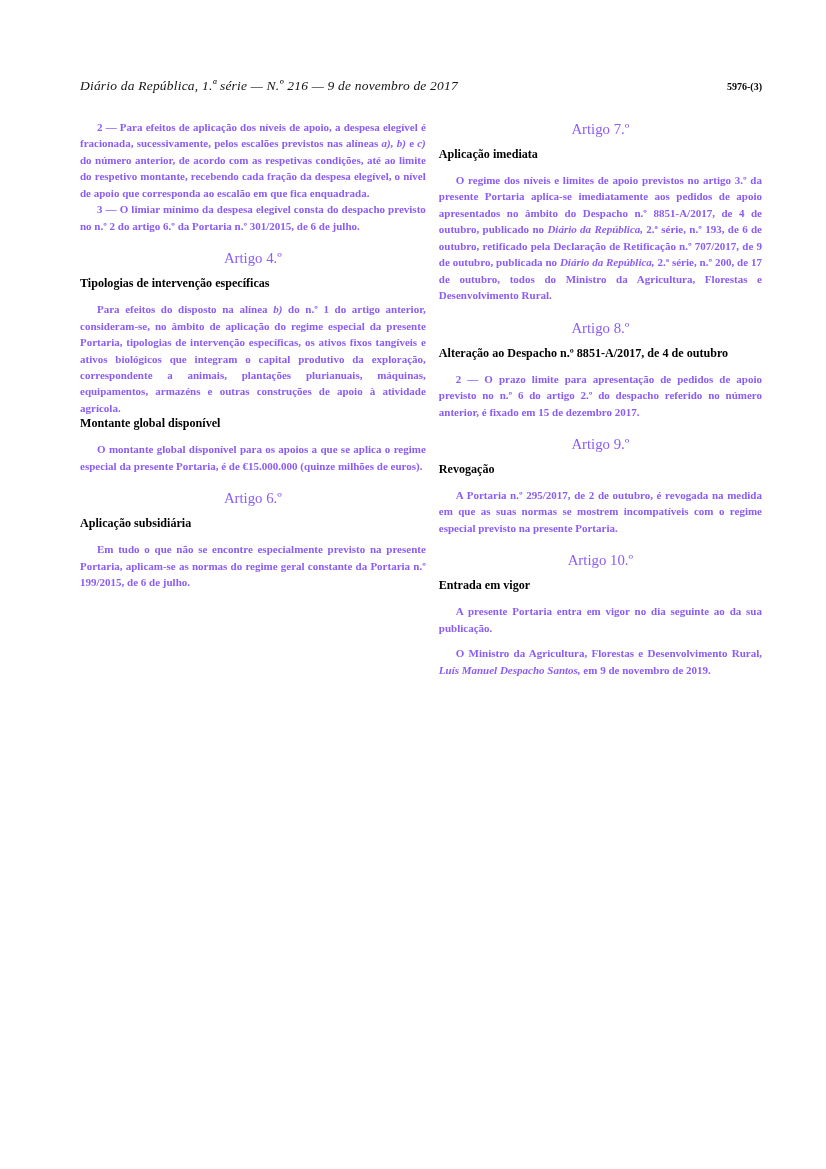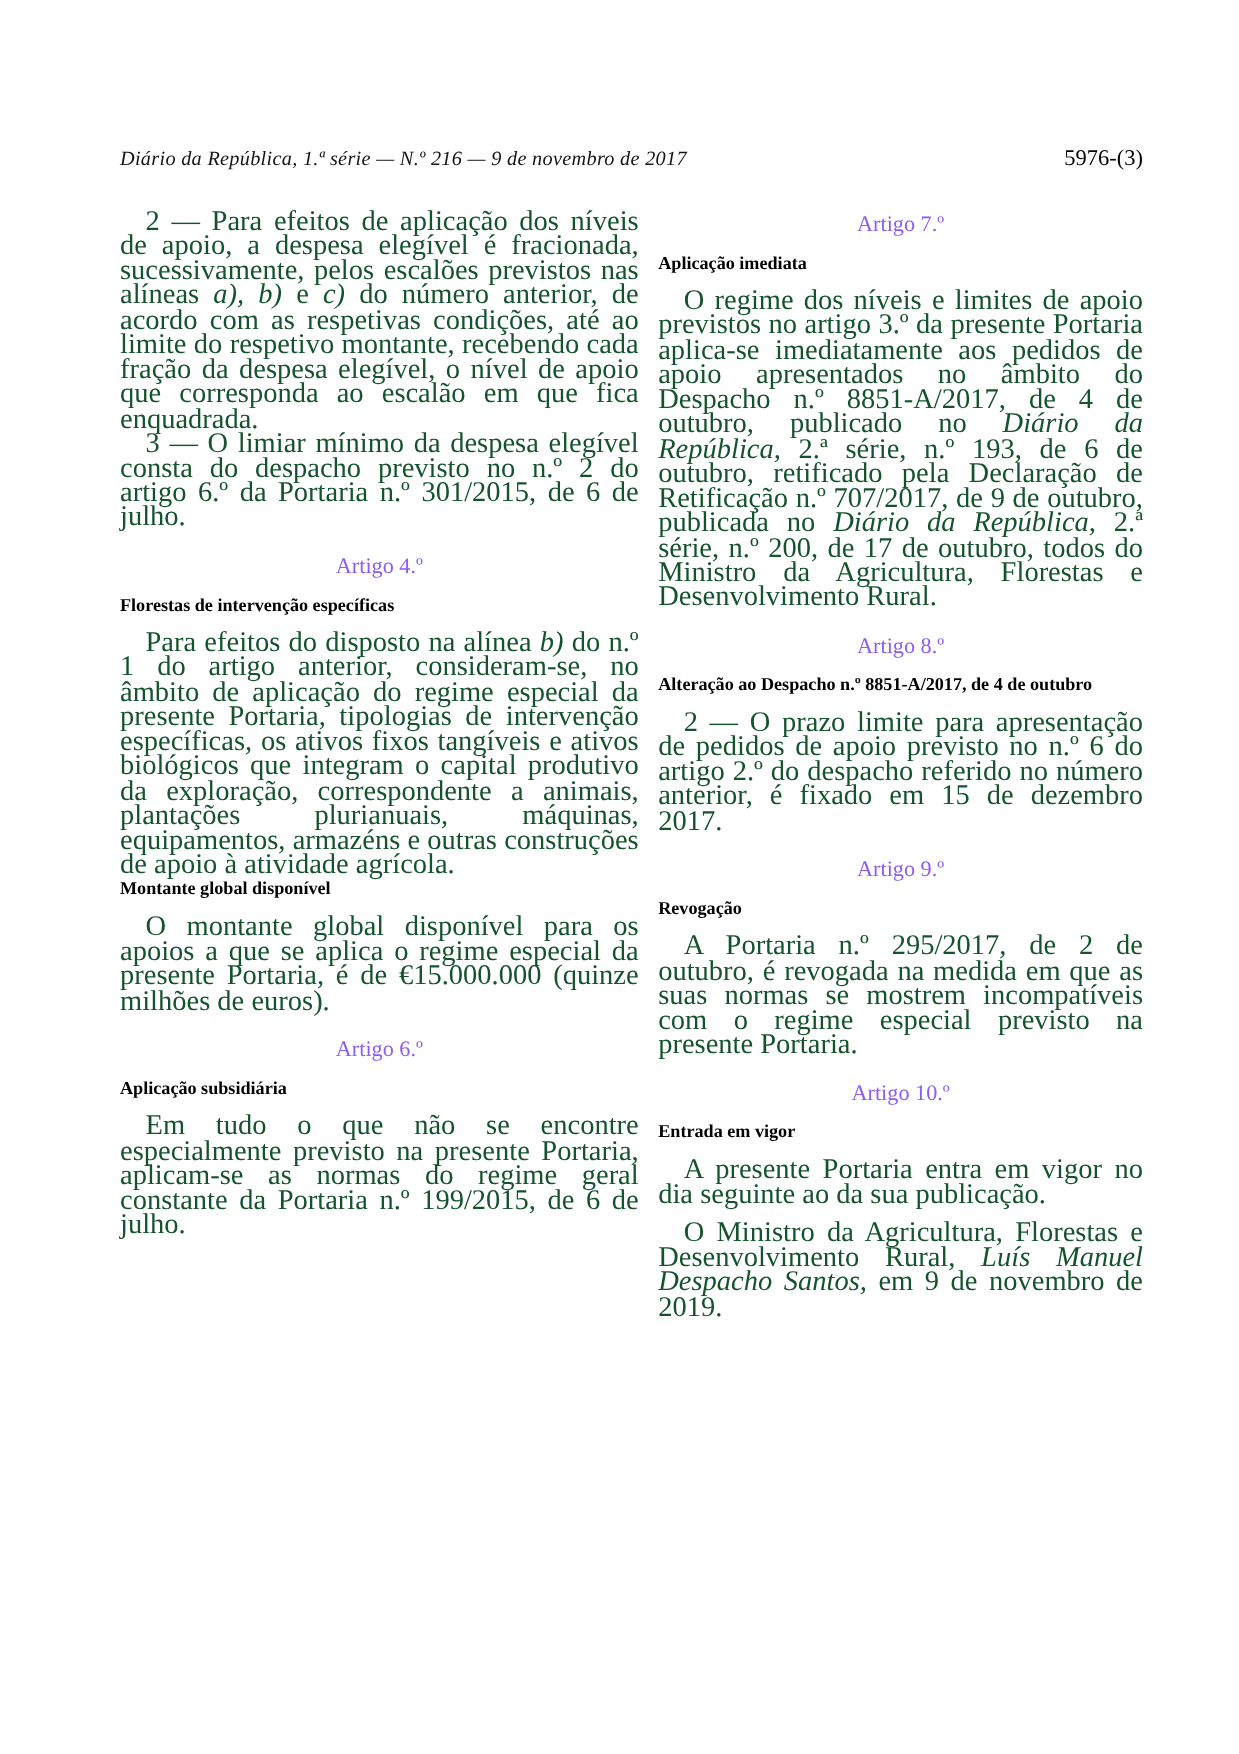--- a/index.html
+++ b/index.html
@@ -24,38 +24,38 @@
     justify-content: space-between;
     align-items: baseline;
   }
   .journal-line {
     font-style: italic;
     font-size: 13.5px;
     letter-spacing: 0.2px;
     color: #141414;
   }
   .page-number {
-    font-weight: normal;
-    font-size: 15px;
+    font-weight: bold;
+    font-size: 10px;
     color: #000;
-    margin-top: 20px;
   }
   .columns {
     display: flex;
     gap: 13px;
     margin-top: 25px;
   }
   .col { width: 352px; }
   .col.right { width: 329px; }
   .para {
-    font-size: 19px;
+    font-size: 11px;
     line-height: 16.45px;
     text-align: justify;
     text-indent: 17px;
-    color: #14532d;
+    color: #8b5cf6;
+    font-weight: bold;
   }
   .article { margin-top: 0; }
   .article-title {
     text-align: center;
     font-size: 14.8px;
     font-weight: normal;
     margin-top: 16px;
     margin-bottom: 9px;
     color: #8b5cf6;
   }
@@ -81,21 +81,21 @@
   </div>
 
   <div class="columns">
 
     <div class="col left">
       <p class="para"><span>2 — Para efeitos de aplicação dos níveis de apoio, a despesa elegível é fracionada, sucessivamente, pelos escalões previstos nas alíneas </span><i>a), b)</i><span> e </span><i>c)</i><span> do número anterior, de acordo com as respetivas condições, até ao limite do respetivo montante, recebendo cada fração da despesa elegível, o nível de apoio que corresponda ao escalão em que fica enquadrada.</span></p>
       <p class="para"><span>3 — O limiar mínimo da despesa elegível consta do despacho previsto no n.º 2 do artigo 6.º da Portaria n.º 301/2015, de 6 de julho.</span></p>
 
       <div class="article">
         <h2 class="article-title">Artigo 4.º</h2>
-        <h3 class="article-subtitle">Florestas de intervenção específicas</h3>
+        <h3 class="article-subtitle">Tipologias de intervenção específicas</h3>
         <p class="para"><span>Para efeitos do disposto na alínea </span><i>b)</i><span> do n.º 1 do artigo anterior, consideram-se, no âmbito de aplicação do regime especial da presente Portaria, tipologias de intervenção específicas, os ativos fixos tangíveis e ativos biológicos que integram o capital produtivo da exploração, correspondente a animais, plantações plurianuais, máquinas, equipamentos, armazéns e outras construções de apoio à atividade agrícola.</span></p>
       </div>
 
       <div class="article">
         <h3 class="article-subtitle">Montante global disponível</h3>
         <p class="para"><span>O montante global disponível para os apoios a que se aplica o regime especial da presente Portaria, é de €15.000.000 (quinze milhões de euros).</span></p>
       </div>
 
       <div class="article">
         <h2 class="article-title">Artigo 6.º</h2>

